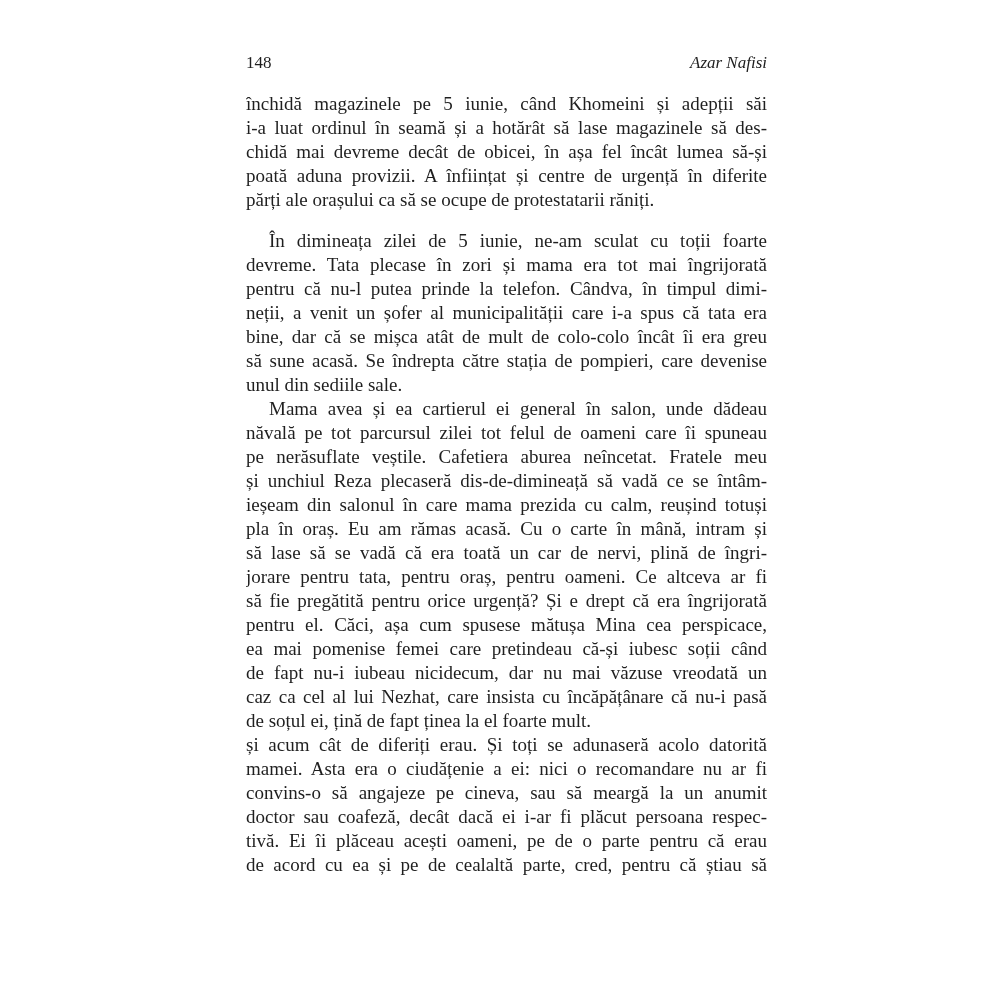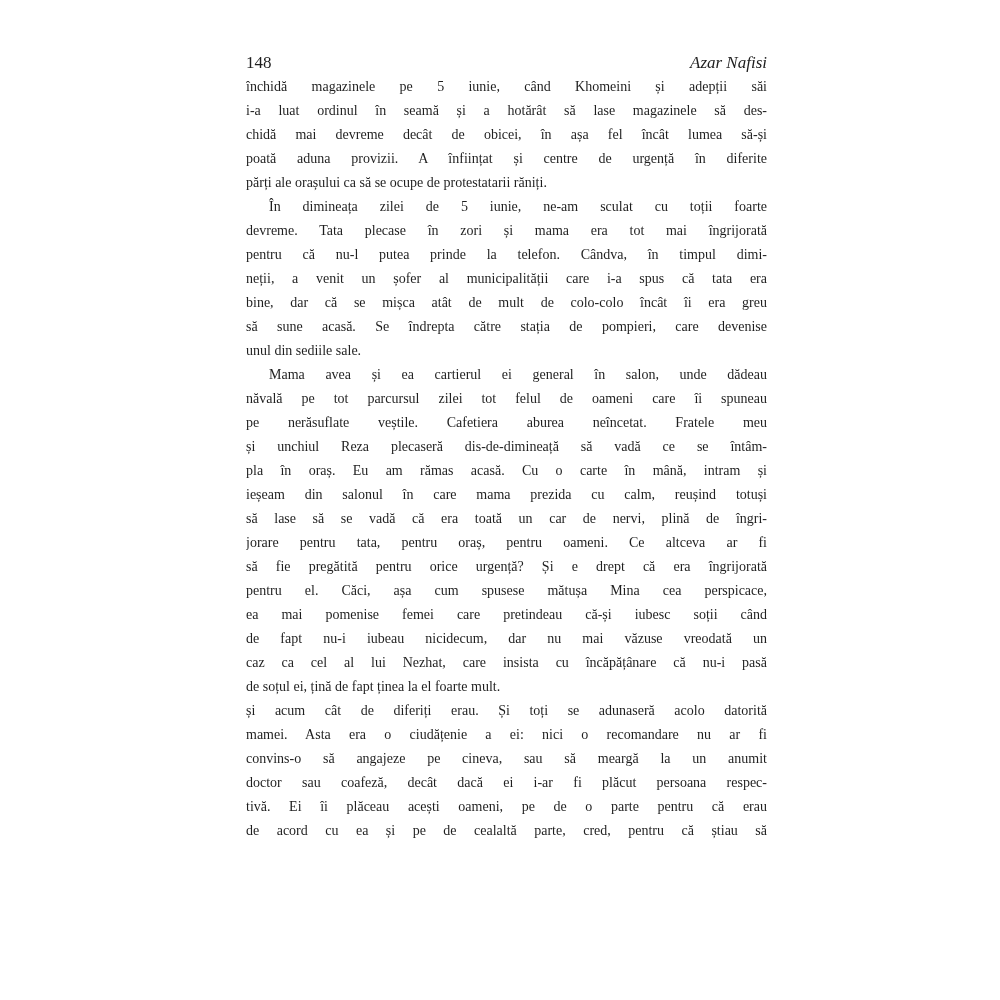--- a/index.html
+++ b/index.html
@@ -26,27 +26,27 @@
     align-items: baseline;
     font-size: 17px;
     line-height: 20px;
   }
   .author {
     font-style: italic;
   }
   .textblock {
     position: absolute;
     left: 246px;
-    top: 75px;
+    top: 92px;
     width: 521px;
-    font-size: 14px;
+    font-size: 19px;
     line-height: 24px;
   }
   .para { margin: 0; }
-  .para.gap { }
+  .para.gap { margin-top: 17px; }
   .line {
     height: 24px;
     text-align: justify;
     text-align-last: justify;
     white-space: normal;
     overflow: hidden;
   }
   .line.lastline { text-align-last: left; }
   .line.indent { text-indent: 23px; }
 </style>
@@ -73,22 +73,22 @@
         <div class="line">neții, a venit un șofer al municipalității care i-a spus că tata era</div>
         <div class="line">bine, dar că se mișca atât de mult de colo-colo încât îi era greu</div>
         <div class="line">să sune acasă. Se îndrepta către stația de pompieri, care devenise</div>
         <div class="line lastline">unul din sediile sale.</div>
       </div>
       <div class="para">
         <div class="line indent">Mama avea și ea cartierul ei general în salon, unde dădeau</div>
         <div class="line">năvală pe tot parcursul zilei tot felul de oameni care îi spuneau</div>
         <div class="line">pe nerăsuflate veștile. Cafetiera aburea neîncetat. Fratele meu</div>
         <div class="line">și unchiul Reza plecaseră dis-de-dimineață să vadă ce se întâm-</div>
+        <div class="line">ieșeam din salonul în care mama prezida cu calm, reușind totuși</div>
         <div class="line">pla în oraș. Eu am rămas acasă. Cu o carte în mână, intram și</div>
-        <div class="line">ieșeam din salonul în care mama prezida cu calm, reușind totuși</div>
         <div class="line">să lase să se vadă că era toată un car de nervi, plină de îngri-</div>
         <div class="line">jorare pentru tata, pentru oraș, pentru oameni. Ce altceva ar fi</div>
         <div class="line">să fie pregătită pentru orice urgență? Și e drept că era îngrijorată</div>
         <div class="line">pentru el. Căci, așa cum spusese mătușa Mina cea perspicace,</div>
         <div class="line">ea mai pomenise femei care pretindeau că-și iubesc soții când</div>
         <div class="line">de fapt nu-i iubeau nicidecum, dar nu mai văzuse vreodată un</div>
         <div class="line">caz ca cel al lui Nezhat, care insista cu încăpățânare că nu-i pasă</div>
         <div class="line lastline">de soțul ei, țină de fapt ținea la el foarte mult.</div>
       </div>
       <div class="para">

